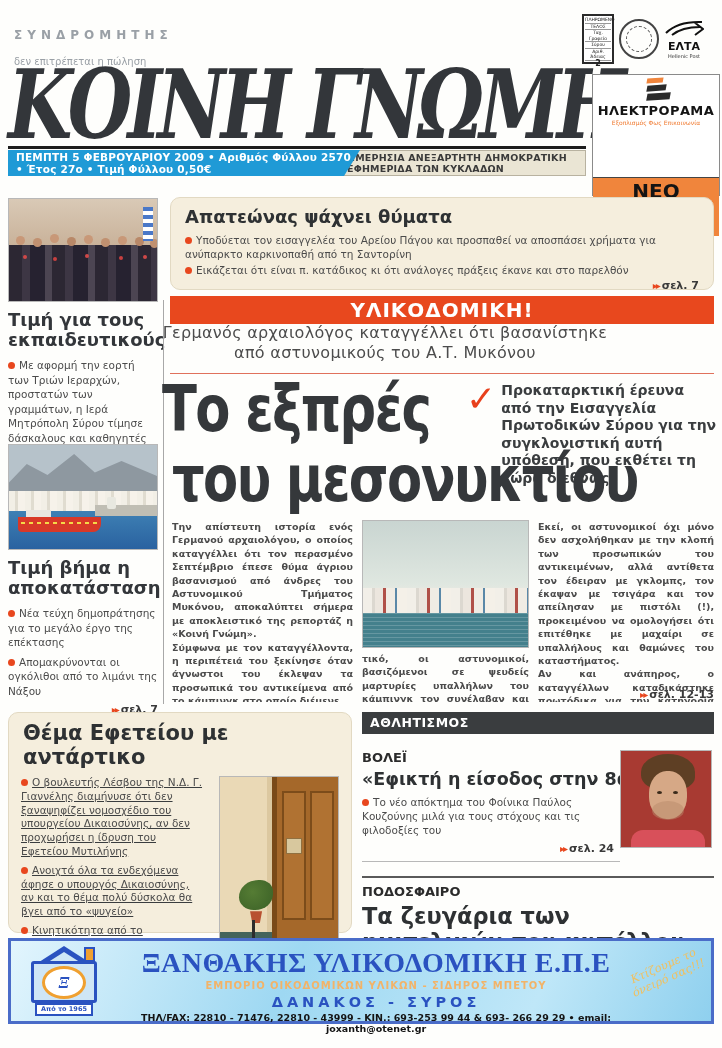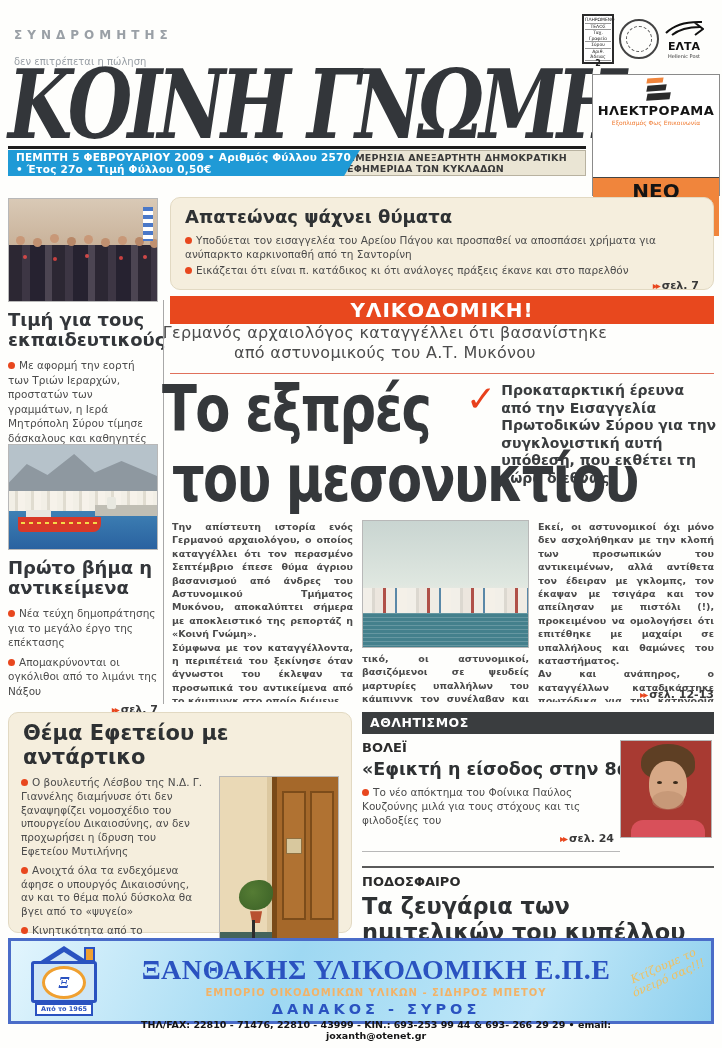--- a/index.html
+++ b/index.html
@@ -128,41 +128,41 @@
       background:repeating-linear-gradient(90deg,#f2efe8 0 9px,#dcd8d0 9px 12px,#ece6de 12px 20px,#b05048 20px 23px,#f0ece4 23px 32px,#5a88a8 32px 34px,#f4f0e8 34px 44px);}
   .photo-mykonos .sea{position:absolute;top:73%;left:0;right:0;bottom:0;background:#44808c;}
   .photo-mykonos .sea:before{content:"";position:absolute;inset:0;
       background:repeating-linear-gradient(180deg,rgba(255,255,255,0.18) 0 1px,transparent 1px 4px);}
   .pageref-body{left:540px;top:688px;width:174px;}
 
   
   .efeteio{left:8px;top:712px;width:344px;height:221px;background:#f5eedd;border:1px solid #e2d9c2;
            border-radius:10px;box-sizing:border-box;padding:8px 12px;}
   .efeteio .title{font-size:21px;font-weight:800;color:#2e3133;margin:0 0 7px 2px;}
-  .efeteio .cols{display:flex;gap:17px;}
+  .efeteio .cols{display:flex;gap:17px;text-decoration:underline;}
   .efeteio .txt{width:188px;font-size:10.5px;line-height:13.8px;color:#4b4b4b;}
   .efeteio .pageref{margin-top:3px;}
   .photo-door{width:124px;height:172px;background:linear-gradient(90deg,#ead9b6 0 40%,#dcc8a0 40% 44%,#a5682a 44%);}
   .photo-door .frame{position:absolute;left:44%;top:0;bottom:0;width:5px;background:#7a4a18;}
   .photo-door .panel{position:absolute;background:#b07232;border:2px solid #7c4c1a;}
   .photo-door .p1{left:52%;top:8%;width:17%;height:74%;}
   .photo-door .p2{left:76%;top:8%;width:17%;height:74%;}
   .photo-door .sign{position:absolute;left:56%;top:36%;width:12%;height:8%;background:#d8c89e;border:1px solid #907040;}
   .photo-door .skirt{position:absolute;left:0;bottom:0;width:44%;height:9%;background:#44645a;}
   .photo-door .plant{position:absolute;left:16%;bottom:22%;width:34px;height:30px;border-radius:60% 40% 55% 45%;
       background:radial-gradient(circle at 40% 40%,#557c34,#3a6026);}
   .photo-door .pot{position:absolute;left:24%;bottom:14%;width:15px;height:12px;background:#b85030;
       clip-path:polygon(10% 0,90% 0,75% 100%,25% 100%);}
   .photo-door .stand{position:absolute;left:27%;bottom:2%;width:3px;height:14%;background:#2c2c2c;}
 
   
   .sports{left:362px;top:712px;width:352px;}
   .sports-bar{height:22px;background:#3a3d3f;color:#fff;font-size:12.5px;font-weight:bold;
               letter-spacing:0.5px;line-height:22px;padding-left:8px;box-sizing:border-box;}
-  .volley{position:relative;margin-top:6px;min-height:118px;}
+  .volley{position:relative;margin-top:16px;min-height:118px;}
   .kicker{font-size:13px;font-weight:bold;color:#2b2b2b;margin-bottom:4px;}
   .v-head{font-size:17.5px;font-weight:800;color:#2e3133;margin:2px 0 6px 0;}
   .v-bullet{width:252px;font-size:10.5px;line-height:14px;color:#4b4b4b;}
   .v-pageref{width:252px;margin-top:3px;}
   .thin-line{width:258px;height:1px;background:#b8b8b8;margin-top:6px;}
   .photo-portrait{position:absolute;right:2px;top:0;width:92px;height:98px;background:#a83a32;}
   .photo-portrait .hair{position:absolute;top:3px;left:20px;width:54px;height:36px;background:#5e3f24;
       border-radius:55% 55% 40% 45%;}
   .photo-portrait .face{position:absolute;top:20px;left:28px;width:38px;height:48px;background:#d6a886;border-radius:46%;}
   .photo-portrait .face:after{content:"";position:absolute;left:8%;bottom:-2%;width:84%;height:40%;
@@ -184,21 +184,21 @@
   .x-roof-in{position:absolute;left:17px;top:6px;width:0;height:0;border-left:22px solid transparent;
           border-right:22px solid transparent;border-bottom:14px solid #cfe6f6;}
   .x-chimney{position:absolute;right:8px;top:1px;width:7px;height:11px;background:#f0a030;border:2px solid #2a52c0;}
   .x-house{position:absolute;top:15px;left:6px;width:66px;height:42px;border:3px solid #2a52c0;
            background:#cfe6f6;border-radius:3px;box-sizing:border-box;}
   .x-oval{position:absolute;top:20px;left:17px;width:44px;height:33px;background:#fff;border:3px solid #f0a030;
           border-radius:50%;box-sizing:border-box;display:flex;align-items:center;justify-content:center;}
   .x-oval span{font-family:"DejaVu Serif",serif;font-style:italic;font-weight:bold;font-size:15px;color:#2a52c0;}
   .x-ribbon{position:absolute;bottom:0;left:10px;width:58px;height:13px;background:#fff;border:2px solid #2a52c0;
             box-sizing:border-box;font-size:6.5px;font-weight:bold;color:#2a52c0;text-align:center;line-height:9px;}
-  .x-content{margin-left:100px;margin-right:70px;text-align:center;padding-top:14px;}
+  .x-content{margin-left:100px;margin-right:70px;text-align:center;padding-top:7px;}
   .x-title{font-family:"Liberation Serif","DejaVu Serif",serif;font-size:28px;font-weight:bold;color:#2a52c0;
            line-height:29px;letter-spacing:0.5px;}
   .x-line2{font-size:10px;font-weight:800;color:#f2b368;letter-spacing:1px;line-height:17px;}
   .x-line3{font-size:14.5px;font-weight:800;color:#2a52c0;letter-spacing:4px;line-height:16px;}
   .x-contact{font-size:9.5px;font-weight:bold;color:#141414;margin-top:2px;}
   .x-slogan{position:absolute;right:2px;top:18px;width:86px;transform:rotate(-24deg);
             font-family:"DejaVu Serif",serif;font-style:italic;font-size:11.5px;color:#f0c060;
             text-align:center;line-height:13px;}
 </style>
 </head>
@@ -275,21 +275,21 @@
 
   <div class="abs art-port leftcol">
     <div class="photo photo-port">
       <div class="mtn"></div>
         <div class="town"></div>
         <div class="sea"></div>
       <div class="pier"></div>
         <div class="light"></div>
         <div class="boat"></div>
     </div>
-    <div class="leftcol-title">Πρώτο βήμα η αντικείμενα</div>
+    <div class="leftcol-title">Τιμή βήμα η αποκατάσταση</div>
     <p class="bullet leftcol-text"><span class="dot"></span><span>Νέα τεύχη δημοπράτησης για το μεγάλο έργο της επέκτασης</span></p>
     <p class="bullet leftcol-text"><span class="dot"></span><span>Απομακρύνονται οι ογκόλιθοι από το λιμάνι της Νάξου</span></p>
     <div class="pageref"><span class="arr">▸▸</span><span>σελ. 7</span></div>
   </div>
 
   <div class="abs scam-box">
     <p class="title">Απατεώνας ψάχνει θύματα</p>
     <p class="bullet"><span class="dot"></span><span>Υποδύεται τον εισαγγελέα του Αρείου Πάγου και προσπαθεί να αποσπάσει χρήματα για ανύπαρκτο καρκινοπαθή από τη Σαντορίνη</span></p>
     <p class="bullet"><span class="dot"></span><span>Εικάζεται ότι είναι π. κατάδικος κι ότι ανάλογες πράξεις έκανε και στο παρελθόν</span></p>
     <div class="pageref"><span class="arr">▸▸</span><span>σελ. 7</span></div>

